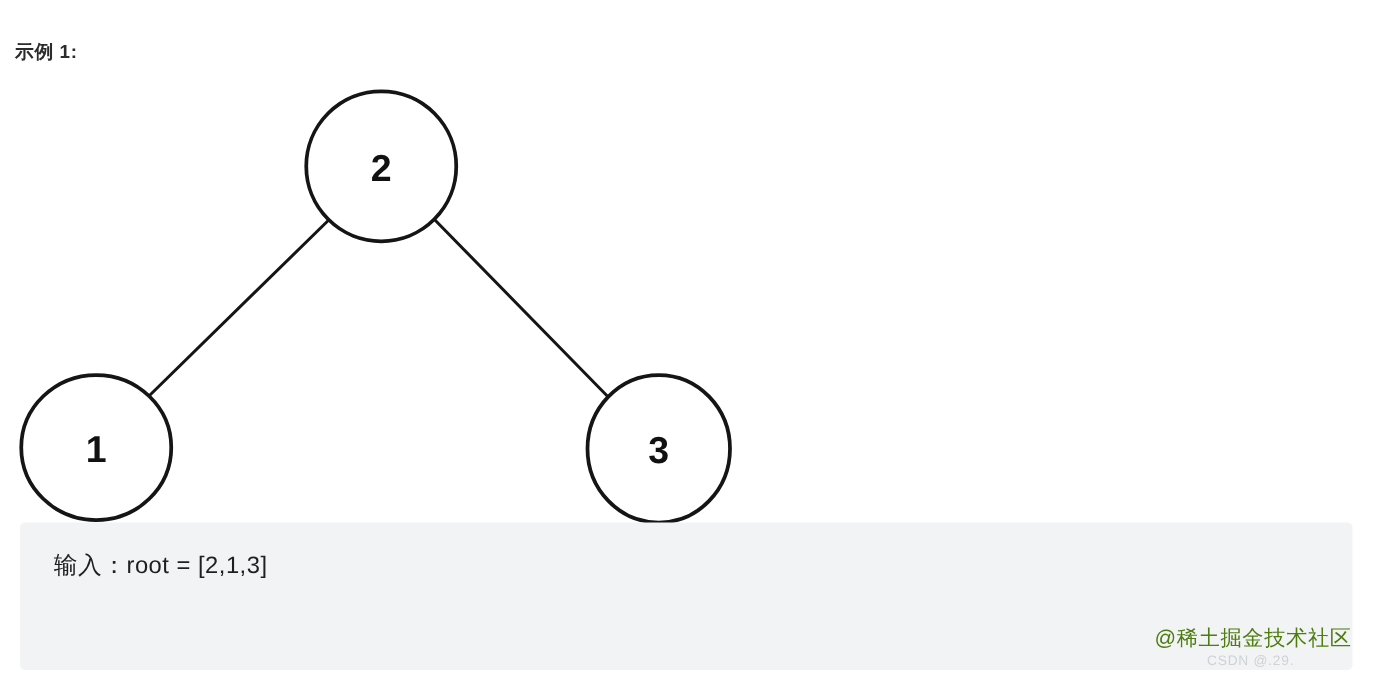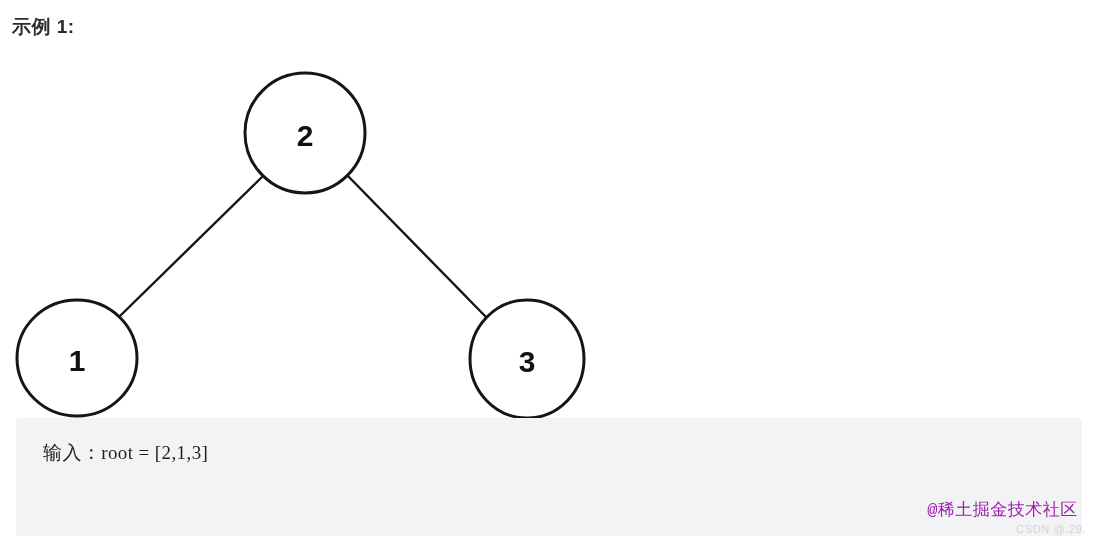--- a/index.html
+++ b/index.html
@@ -19,22 +19,22 @@
     position: relative;
     width: 1098px;
     height: 550px;
     background: #ffffff;
   }
 
   
   .example-heading {
     position: absolute;
     left: 12px;
-    top: 13px;
-    font-size: 19px;
+    top: 28px;
+    font-size: 15px;
     font-weight: bold;
     color: #2b2b2b;
     letter-spacing: 0.5px;
     line-height: 28px;
     white-space: pre;
   }
 
   
   .tree-figure {
     position: absolute;
@@ -72,53 +72,52 @@
     left: 16px;
     top: 418px;
     width: 1066px;
     height: 118px;
     background: #f2f3f5;
     border-radius: 4px;
     box-sizing: border-box;
     padding: 16px 0 0 27px;
   }
   .code-line {
-    font-family: Liberation Serif, serif;
+    font-family: Liberation Sans, sans-serif;
     font-size: 19px;
     line-height: 38px;
     color: #1f1f1f;
     white-space: pre;
     letter-spacing: 0.4px;
   }
 
   
   .watermark {
     position: absolute;
     left: 915px;
     top: 500px;
     width: 175px;
     text-align: center;
     pointer-events: none;
   }
   .watermark-main {
-    font-family: Liberation Mono, monospace;
+    font-family: Liberation Sans, sans-serif;
     font-size: 17px;
-    color: #a21caf;
+    color: #4d7c0f;
     line-height: 22px;
     white-space: pre;
     letter-spacing: 0.5px;
   }
   .watermark-sub {
     font-family: "Liberation Sans", "DejaVu Sans", sans-serif;
     font-size: 11px;
     color: #cfd2d6;
     line-height: 14px;
     white-space: pre;
     letter-spacing: 0.6px;
-    text-align: right;
     padding-right: 4px;
   }
 </style>
 </head>
 <body>
 
 <div id="page">
 
   <div class="example-heading">示例 1:</div>
 

